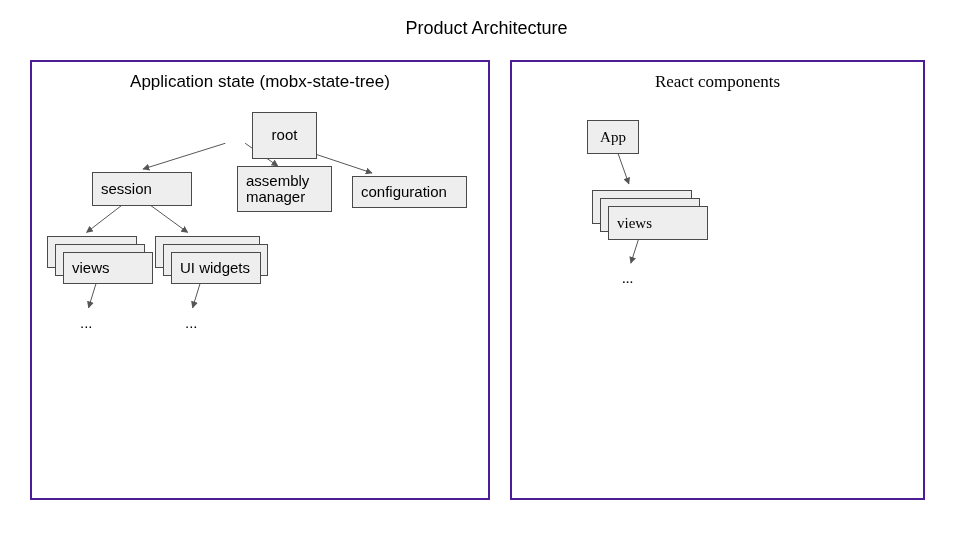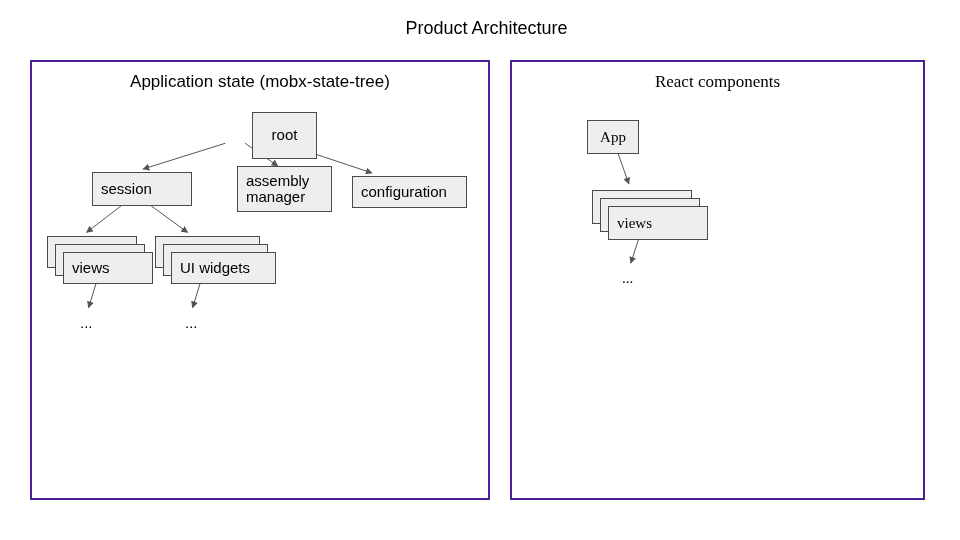--- a/index.html
+++ b/index.html
@@ -110,21 +110,21 @@
 
   <div class="node" style="left:205px; top:104px; width:95px; height:46px; white-space:pre-line;">assembly
 manager</div>
 
   <div class="stack-back" style="left:15px; top:174px; width:90px; height:32px;"></div>
   <div class="stack-back" style="left:23px; top:182px; width:90px; height:32px;"></div>
   <div class="node" style="left:31px; top:190px; width:90px; height:32px;">views</div>
 
   <div class="stack-back" style="left:123px; top:174px; width:105px; height:32px;"></div>
   <div class="stack-back" style="left:131px; top:182px; width:105px; height:32px;"></div>
-  <div class="node" style="left:139px; top:190px; width:105px; height:32px;">UI widgets</div>
+  <div class="node" style="left:139px; top:190px; width:90px; height:32px;">UI widgets</div>
 
   <div class="ellipsis" style="left:48px; top:252px;">...</div>
   <div class="ellipsis" style="left:153px; top:252px;">...</div>
 </div>
 
 <div class="panel panel-right">
   <div class="panel-title">React components</div>
 
   <svg class="connectors" viewBox="0 0 415 440">
 

